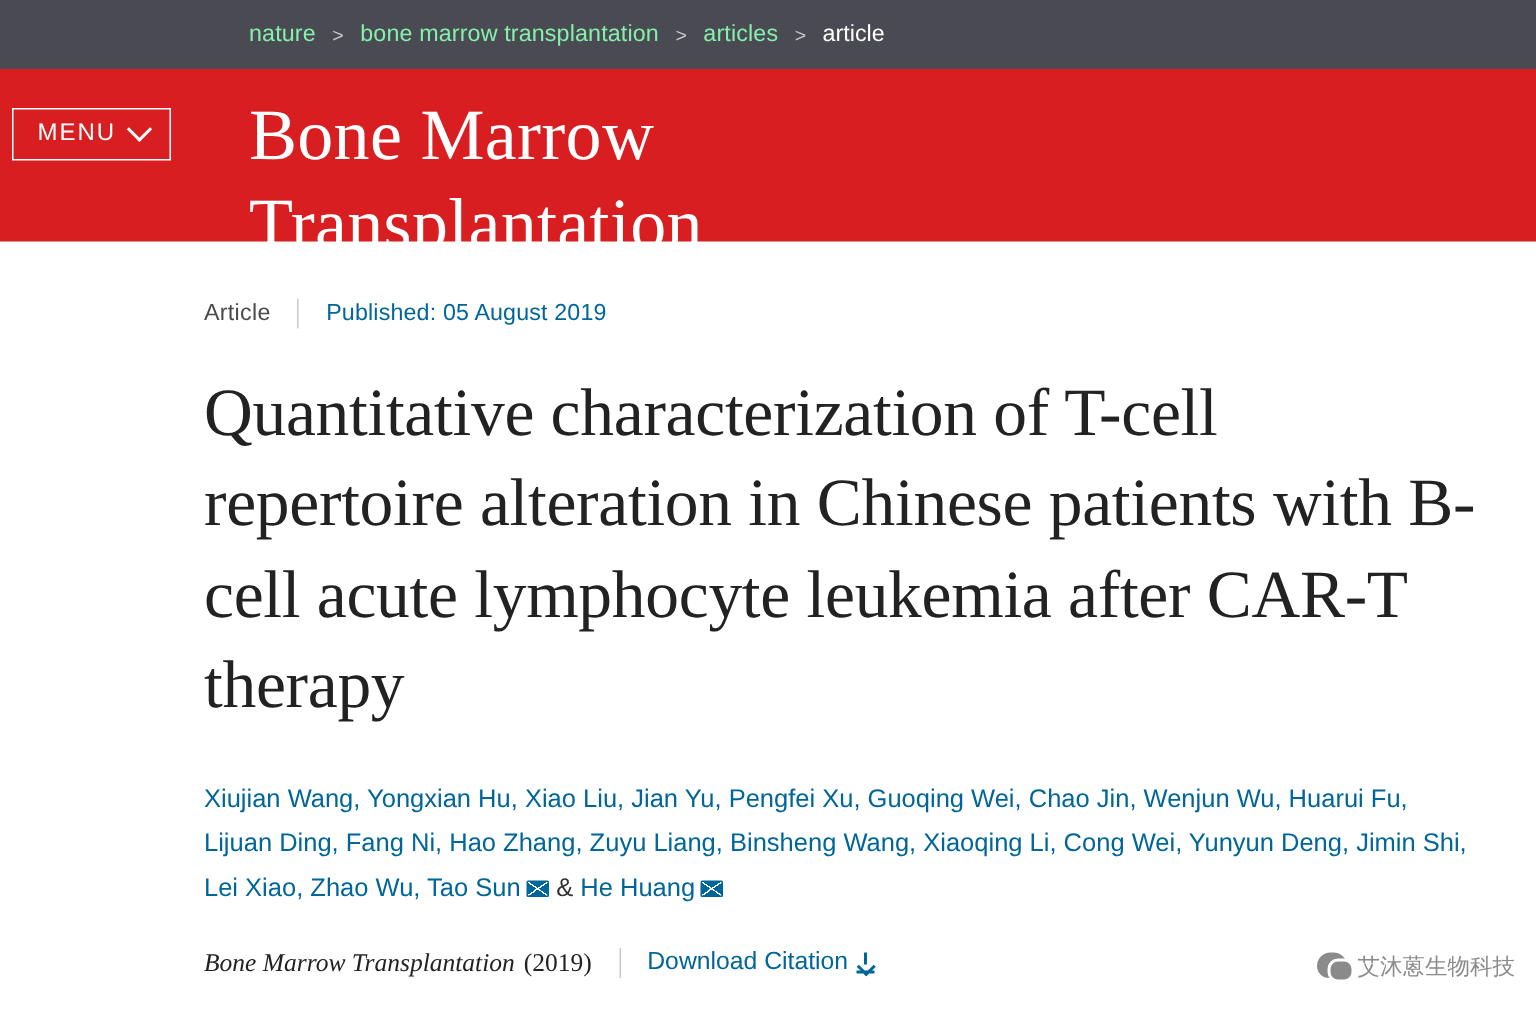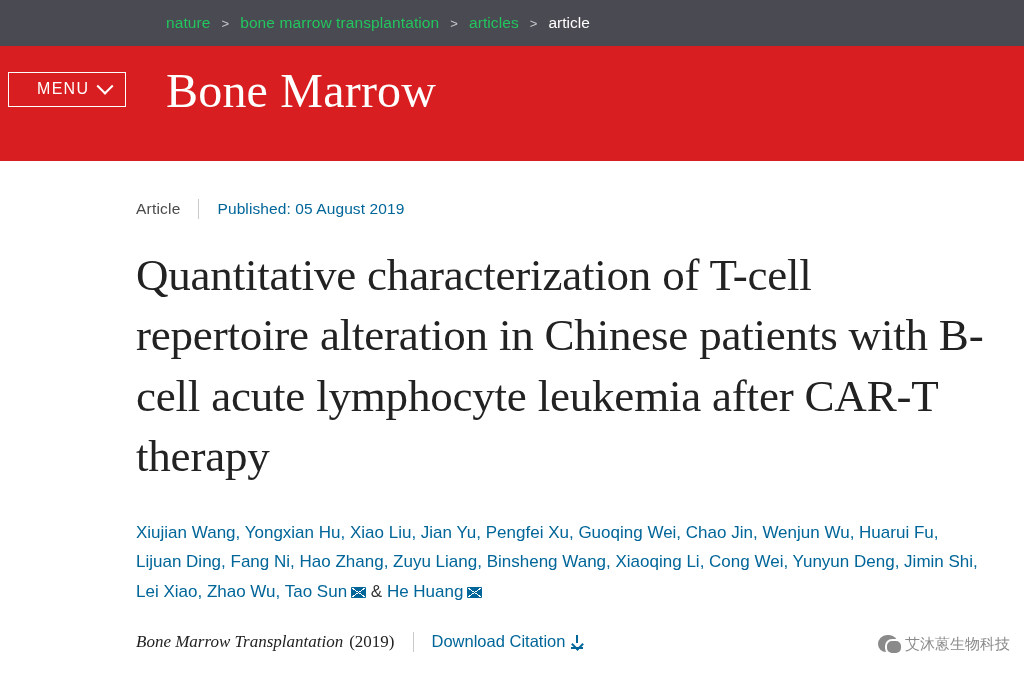--- a/index.html
+++ b/index.html
@@ -30,21 +30,21 @@
     padding-left: 166px;
     box-sizing: border-box;
   }
   .breadcrumb {
     display: flex;
     align-items: center;
     font-size: 15.5px;
     color: #ffffff;
   }
   .breadcrumb a {
-    color: #22c55e;
+    color: #86efac;
     text-decoration: none;
     letter-spacing: 0.1px;
   }
   .crumb-sep {
     margin: 0 11px;
     color: #c8c8cc;
     font-size: 13px;
     line-height: 1;
   }
   .crumb-current { color: #ffffff; }
@@ -58,21 +58,21 @@
   }
   .menu-button {
     position: absolute;
     left: 8px;
     top: 26px;
     border: 1.5px solid #ffffff;
     color: #ffffff;
     background: transparent;
     font-size: 16px;
     letter-spacing: 1.3px;
-    padding: 7px 14px 8px 28px;
+    padding: 7px 14px 8px 16px;
     display: flex;
     align-items: center;
     gap: 10px;
     cursor: pointer;
     font-family: "Liberation Sans", sans-serif;
   }
   .menu-button .chev {
     display: inline-block;
     width: 10px;
     height: 10px;
@@ -277,20 +277,21 @@
     </nav>
   </div>
 
   <div class="journal-header">
     <button class="menu-button">
       <span>MENU</span>
       <span class="chev"></span>
     </button>
     <div class="journal-title">
       <div>Bone Marrow</div>
+      <div>Transplantation</div>
     </div>
   </div>
 
   <div class="article">
 
     <div class="meta-line">
       <span class="meta-type">Article</span>
       <span class="meta-divider"></span>
       <span class="meta-published">Published: 05 August 2019</span>
     </div>

